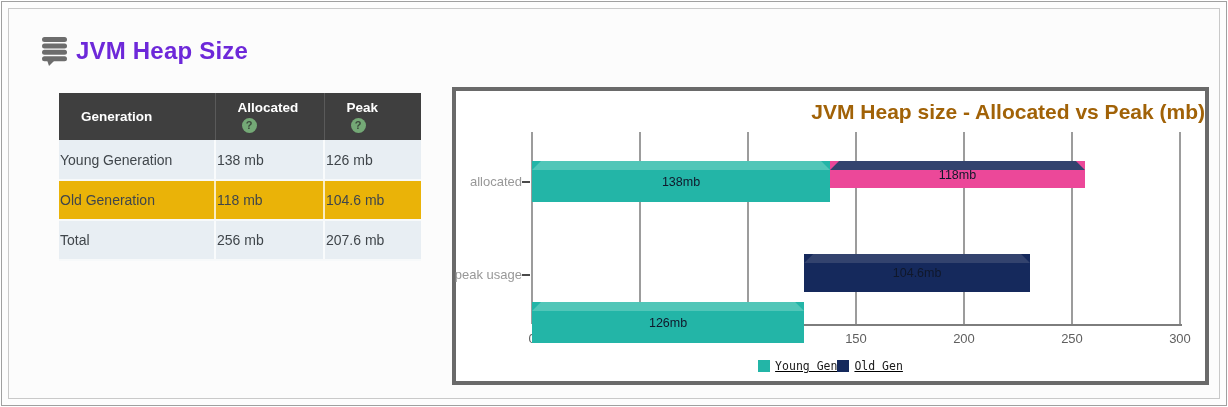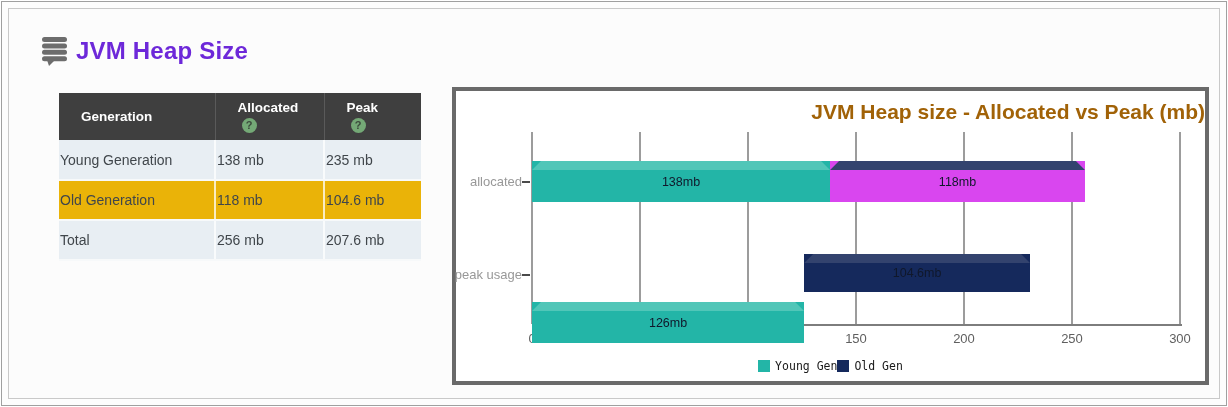--- a/index.html
+++ b/index.html
@@ -69,21 +69,21 @@
     position:absolute; left:0; right:0; top:0; bottom:0;
     display:flex; align-items:center; justify-content:center;
     font-size:12.5px; color:#10182b; font-weight:400;
   }
   .tick-label {
     position:absolute; width:48px; margin-left:-24px; text-align:center;
     font-size:13px; color:#5f5f5f;
   }
   .legend {
     position:absolute; left:0; right:0; display:flex;
-    justify-content:center; 
+    justify-content:center; text-decoration:underline;
   }
   .legend-item { display:flex; align-items:center; gap:5px; }
   .legend-swatch { width:12px; height:12px; display:inline-block; }
   .legend-label { font-family:"DejaVu Sans Mono", monospace; font-size:11.5px; color:#1a1a1a; }
 </style>
 </head>
 <body>
 
 <div class="page">
   <div class="panel">
@@ -121,21 +121,21 @@
           <th>
             <span>Peak</span>
             <span class="help-icon">?</span>
           </th>
         </tr>
       </thead>
       <tbody>
         <tr class="odd">
           <td>Young Generation</td>
           <td>138 mb</td>
-          <td>235 mb</td>
+          <td>126 mb</td>
         </tr>
         <tr class="even">
           <td>Old Generation</td>
           <td>118 mb</td>
           <td>104.6 mb</td>
         </tr>
         <tr class="odd">
           <td>Total</td>
           <td>256 mb</td>
           <td>207.6 mb</td>
@@ -170,21 +170,21 @@
         <div class="tick-label" style="left: 616px; top: 240px;">250</div>
         <div class="grid-line" style="left: 723px; top: 41px; height: 192px;"></div>
         <div class="tick-label" style="left: 724px; top: 240px;">300</div>
         <div class="axis-line" style="left: 76px; top: 233px; width: 650px;"></div>
         <div class="cat-label" style="left: -54px; top: 82.5px;">allocated</div>
         <div class="cat-tick" style="left: 66px; top: 89.5px;"></div>
         <div class="bar-row-seg" style="left: 76px; top: 70px; width: 298.08px; height: 41px; background: rgb(35, 181, 167);">
           <div class="bar-bevel" style="background: rgb(81, 198, 184);"></div>
           <div class="bar-value">138mb</div>
         </div>
-        <div class="bar-row-seg" style="left: 374.08px; top: 70px; width: 254.88px; height: 41px; background: #d946ef;">
+        <div class="bar-row-seg" style="left: 374.08px; top: 70px; width: 254.88px; height: 27px; background: #ec4899;">
           <div class="bar-bevel" style="background: rgb(51, 67, 110);"></div>
           <div class="bar-value">118mb</div>
         </div>
         <div class="cat-label" style="left: -54px; top: 175.5px;">peak usage</div>
         <div class="cat-tick" style="left: 66px; top: 182.5px;"></div>
         <div class="bar-row-seg" style="left: 76px; top: 163px; width: 272.16px; height: 41px; background: rgb(35, 181, 167); margin-top: 48px;">
           <div class="bar-bevel" style="background: rgb(81, 198, 184);"></div>
           <div class="bar-value">126mb</div>
         </div>
         <div class="bar-row-seg" style="left: 348.16px; top: 163px; width: 225.936px; height: 38px; background: rgb(21, 41, 92);">

